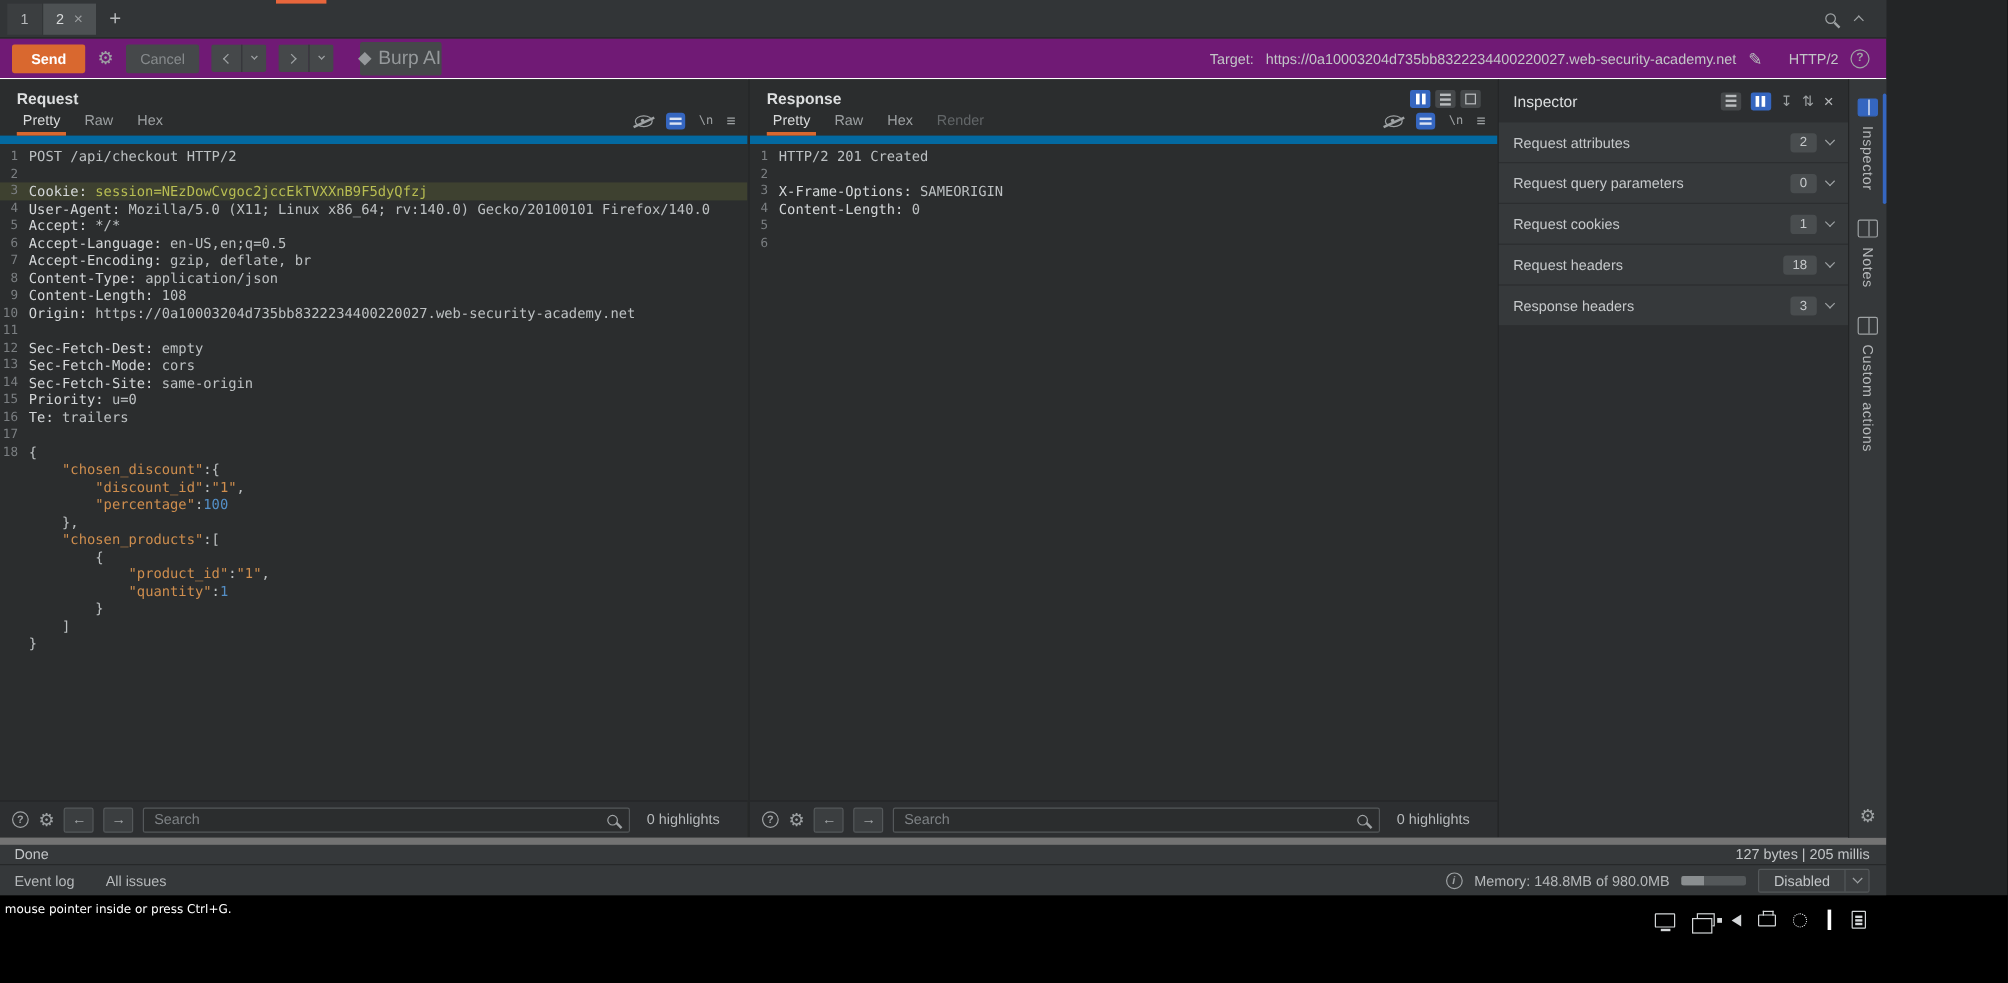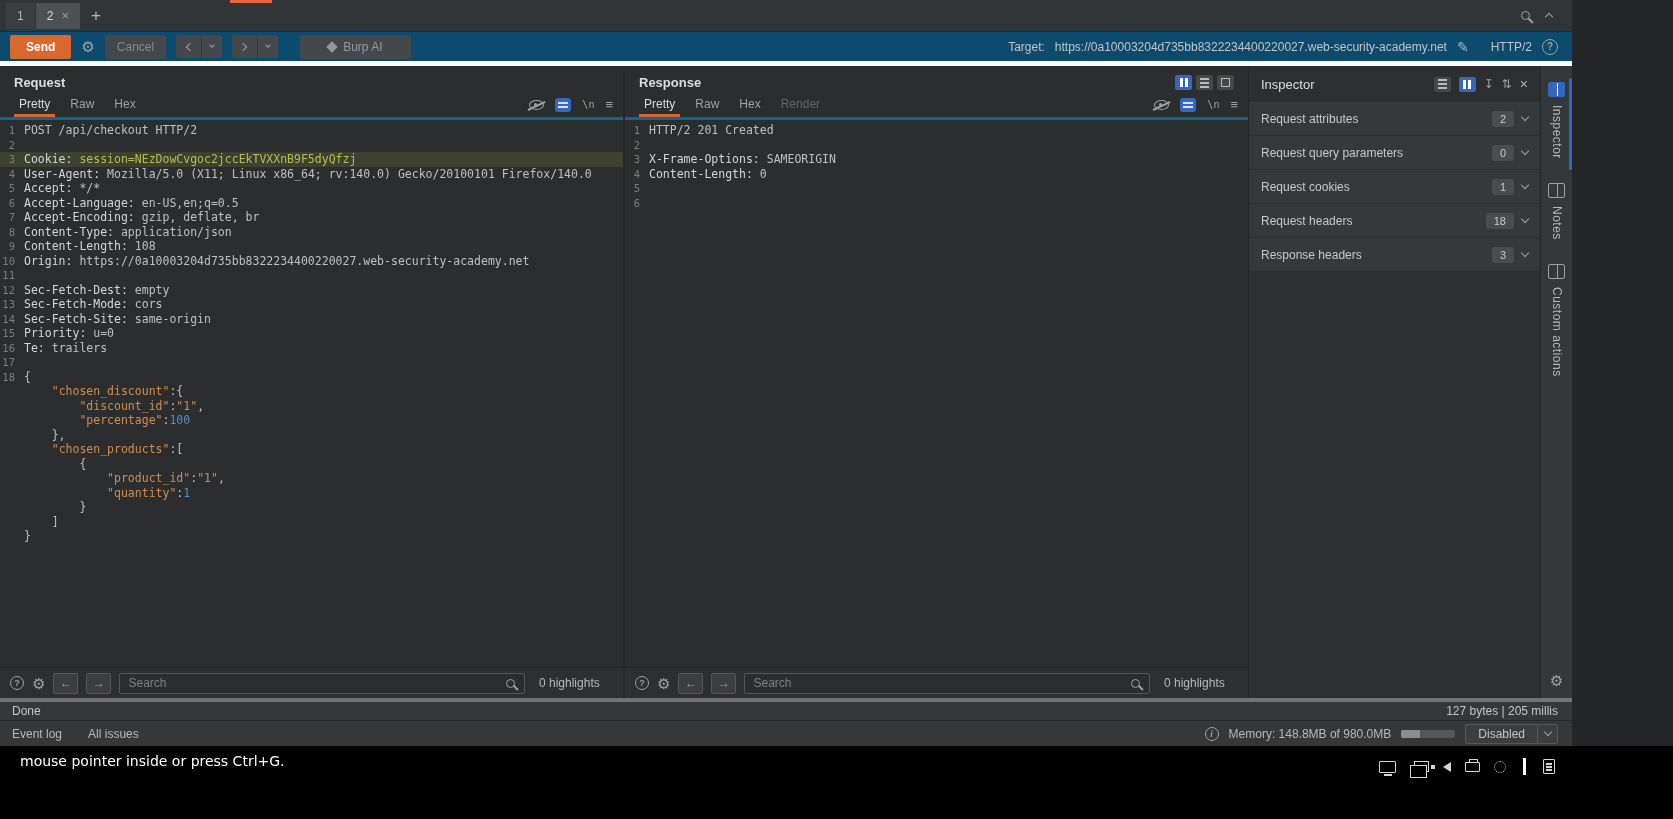--- a/index.html
+++ b/index.html
@@ -14,28 +14,28 @@
   .tabbar{height:32px;background:#323537;border-bottom:1px solid #262829;display:flex;align-items:center;padding:0 6px;position:relative}
   .topstripe{position:absolute;left:230px;top:0;width:42px;height:3px;background:#e8663c}
   .tabs{display:flex;align-items:center;height:100%}
   .wtab{height:26px;display:flex;align-items:center;gap:8px;padding:0 11px;background:#3b3e40;color:#b6b9bb;margin-right:1px;cursor:default}
   .wtab.active{background:#4d5153;color:#d8dadb}
   .tclose{font-size:13px;color:#9b9ea0}
   .tab-add{color:#b6b9bb;font-size:17px;margin-left:10px;line-height:1}
   .tabbar-right{margin-left:auto;display:flex;align-items:center;gap:16px;padding-right:14px}
 
   
-  .toolbar{height:34px;background:#0c4a6e;border-bottom:5px solid #ffffff;display:flex;align-items:center;padding:0 10px;gap:10px}
+  .toolbar{height:34px;background:#701a75;border-bottom:1px solid #ffffff;display:flex;align-items:center;padding:0 10px;gap:10px}
   .btn-send{background:#d9682f;color:#fff;font-weight:700;font-size:12px;border:none;padding:5px 16px;border-radius:2px;font-family:inherit}
   .gear{color:#9ea2a4;font-size:15px;line-height:1}
   .btn{background:#45484a;color:#878b8d;border:none;padding:5px 12px;border-radius:2px;font-size:12px;font-family:Liberation Sans, sans-serif}
   .split{display:flex;border-radius:2px;overflow:hidden}
   .split .part{background:#45484a;padding:0 8px;height:23px;display:flex;align-items:center}
   .split .part+.part{border-left:1px solid #333638}
-  .btn-ai{display:flex;align-items:center;gap:7px;background:#45484a;color:#95999b;border:none;padding:5px 28px;border-radius:2px;font-size:12px;font-family:inherit;margin-left:12px}
+  .btn-ai{display:flex;align-items:center;gap:7px;background:#45484a;color:#95999b;border:none;padding:5px 0;border-radius:2px;font-size:16px;font-family:inherit;margin-left:12px}
   .ai-diamond{width:8px;height:8px;background:#95999b;transform:rotate(45deg);display:inline-block}
   .toolbar-right{margin-left:auto;display:flex;align-items:center;gap:10px;padding-right:4px;color:#c2c5c7}
   .pencil{color:#b6b9bb;font-size:14px}
   .proto{margin-left:12px}
   .qcircle{width:16px;height:16px;border:1.5px solid #9ea2a4;border-radius:50%;display:inline-flex;align-items:center;justify-content:center;color:#9ea2a4;font-size:10px;font-weight:700;line-height:1}
   .qcircle.small{width:14px;height:14px;font-size:9px}
 
   
   .chev{display:inline-block;width:6px;height:6px;border-right:1.5px solid #9ea2a4;border-bottom:1.5px solid #9ea2a4}
   .chev.down{transform:rotate(45deg);margin-top:-3px}
@@ -63,21 +63,21 @@
   .lay.rows i{width:9px;height:2px}
   .lay.single i{width:9px;height:9px;background:none;border:1.5px solid #b9bcbe}
 
   
   .main{flex:1;display:flex;min-height:0}
   .panel{flex:1;display:flex;flex-direction:column;background:#2b2d2e;min-width:0}
   .vsep{width:2px;background:#262829;flex:none}
   .panel-head{display:flex;align-items:center;padding:9px 14px 5px;min-height:29px}
   .panel-title{font-weight:700;font-size:13px;color:#dcdedf}
   .layout-btns{margin-left:auto;display:flex;gap:4px}
-  .panel-tabs{display:flex;align-items:flex-end;padding:0 10px;border-bottom:3px solid #0369a1;height:25px}
+  .panel-tabs{display:flex;align-items:flex-end;padding:0 10px;border-bottom:7px solid #0369a1;height:25px}
   .ptab{padding:4px 9px 6px;color:#9da1a3;position:relative;margin-right:2px;cursor:default}
   .ptab.active{color:#d8dadb}
   .ptab.active::after{content:"";position:absolute;left:4px;right:4px;bottom:0;height:3px;background:#d9682f}
   .ptab.disabled{color:#626668}
   .tab-icons{margin-left:auto;display:flex;align-items:center;gap:11px;padding-bottom:5px}
 
   
   .editor{flex:1;overflow:hidden;padding-top:3px;font-family:"DejaVu Sans Mono",monospace;font-size:11.5px;line-height:14.5px}
   .code-line{display:flex;white-space:pre}
   .code-line.hl{background:#3e4130}
@@ -112,34 +112,34 @@
   .active-indicator{position:absolute;right:0;top:12px;width:3px;height:92px;background:#3566c0;border-radius:2px}
   .side-tab{display:flex;flex-direction:column;align-items:center;gap:8px;margin-bottom:24px}
   .side-icon{width:17px;height:15px;border:1.5px solid #9ea2a4;border-radius:2px;position:relative}
   .side-icon::after{content:"";position:absolute;left:50%;top:0;bottom:0;width:1.5px;background:#9ea2a4}
   .side-icon.blue{background:#3566c0;border-color:#3566c0}
   .side-icon.blue::after{background:#fff}
   .vlabel{writing-mode:vertical-rl;font-size:12px;color:#b6b9bb;letter-spacing:.5px}
   .bottomgear{position:absolute;bottom:10px;left:50%;transform:translateX(-50%)}
 
   
-  .statusrow{height:22px;flex:none;background:#35383a;border-top:4px solid #737373;display:flex;align-items:center;padding:0 12px;color:#c2c5c7}
+  .statusrow{height:22px;flex:none;background:#35383a;border-top:6px solid #737373;display:flex;align-items:center;padding:0 12px;color:#c2c5c7}
   .statusrow .right{margin-left:auto;padding-right:2px}
   .bottombar{height:26px;flex:none;background:#35383a;border-top:1px solid #262829;display:flex;align-items:center;gap:26px;padding:0 12px;color:#b6b9bb}
   .footer-right{margin-left:auto;display:flex;align-items:center;gap:10px;padding-right:2px}
   .icircle{width:14px;height:14px;border:1.5px solid #9ea2a4;border-radius:50%;display:inline-flex;align-items:center;justify-content:center;color:#9ea2a4;font-size:9px;font-style:italic;font-weight:700}
   .meter{width:54px;height:8px;background:#54585a;border-radius:2px;overflow:hidden}
   .meter i{display:block;width:35%;height:100%;background:#8a8e90}
   .combo{display:flex;align-items:center;background:#3b3e40;border:1px solid #54585a;border-radius:2px;height:20px;color:#c2c5c7}
   .combo .lbl{padding:0 12px}
   .combo-caret{width:20px;height:100%;border-left:1px solid #54585a;display:flex;align-items:center;justify-content:center}
 
   
   .taskbar{height:73px;background:#000;display:flex;align-items:flex-start;padding-top:4px;font-family:"DejaVu Sans",sans-serif}
-  .task-msg{color:#fff;font-size:14px;padding:3px 20px}
+  .task-msg{color:#fff;font-size:10px;padding:3px 4px}
   .task-icons{margin-left:auto;margin-right:118px;display:flex;align-items:center;gap:14px;padding-top:8px}
   .ti{position:relative;display:inline-block}
   .ti-display{width:17px;height:12px;border:1.5px solid #d4d7d9;border-radius:1px}
   .ti-display::after{content:"";position:absolute;left:50%;transform:translateX(-50%);bottom:-4px;width:8px;height:2px;background:#d4d7d9}
   .ti-windows{width:15px;height:11px;border:1.5px solid #d4d7d9;margin-left:4px}
   .ti-windows::before{content:"";position:absolute;left:-5px;top:3px;width:15px;height:11px;border:1.5px solid #d4d7d9;background:#000}
   .ti-vol{width:0;height:0;border-top:5px solid transparent;border-bottom:5px solid transparent;border-right:8px solid #d4d7d9}
   .ti-vol::before{content:"";position:absolute;right:8px;top:-2px;width:4px;height:4px;background:#d4d7d9}
   .ti-printer{width:15px;height:10px;border:1.5px solid #d4d7d9;border-radius:1px}
   .ti-printer::before{content:"";position:absolute;left:3px;top:-4px;width:7px;height:3px;border:1.5px solid #d4d7d9;border-bottom:none}

